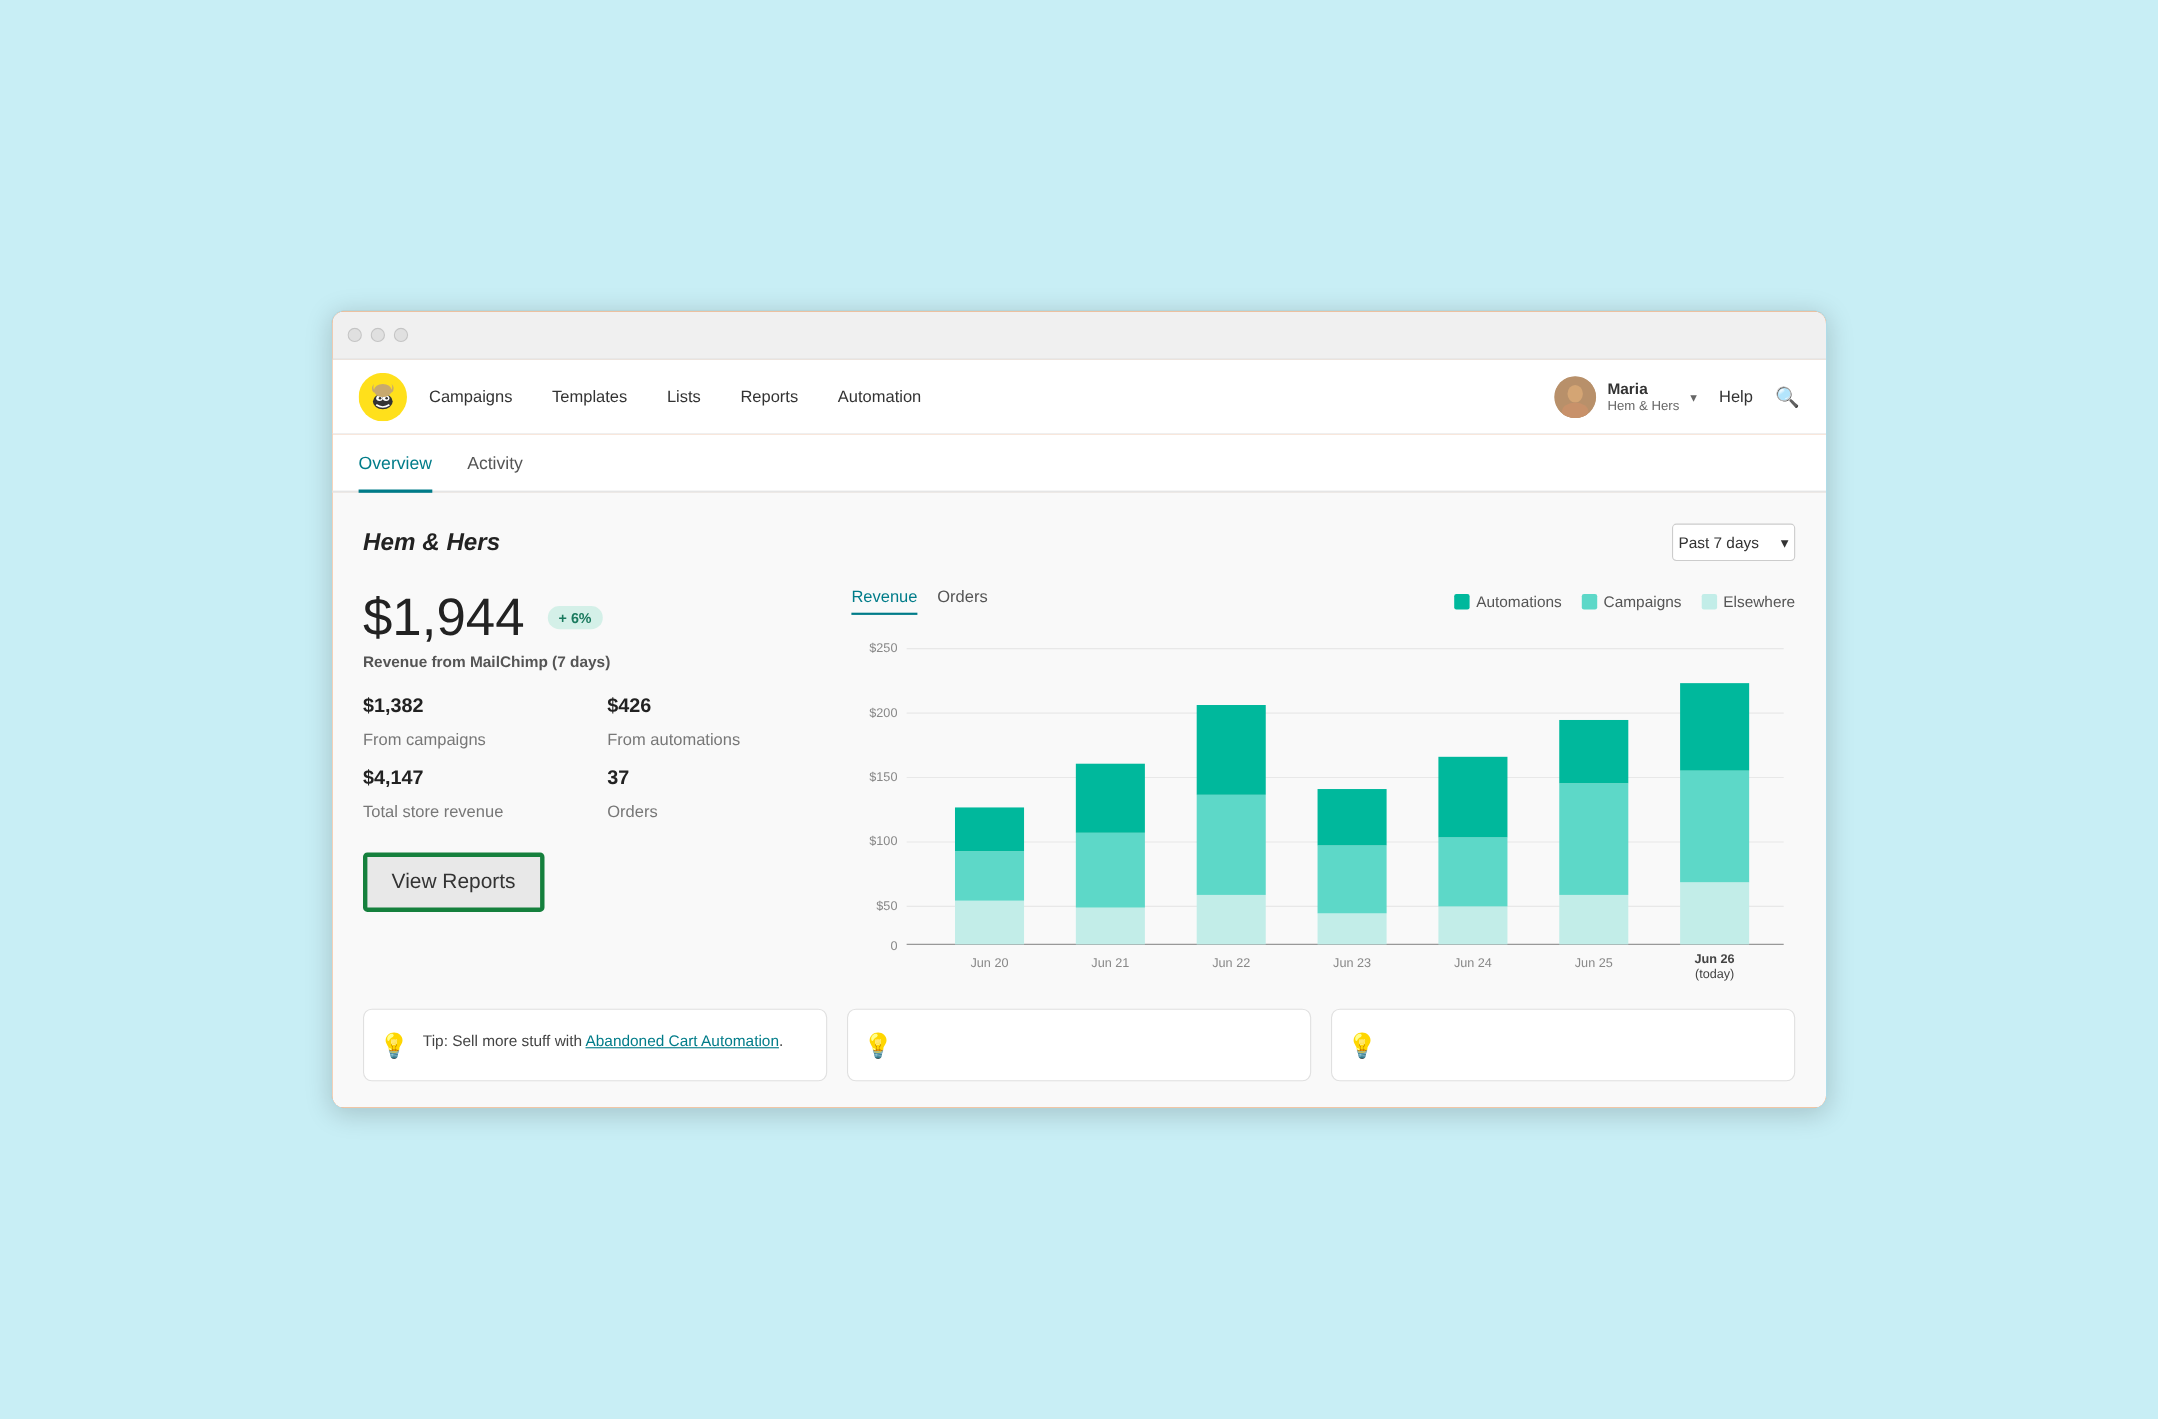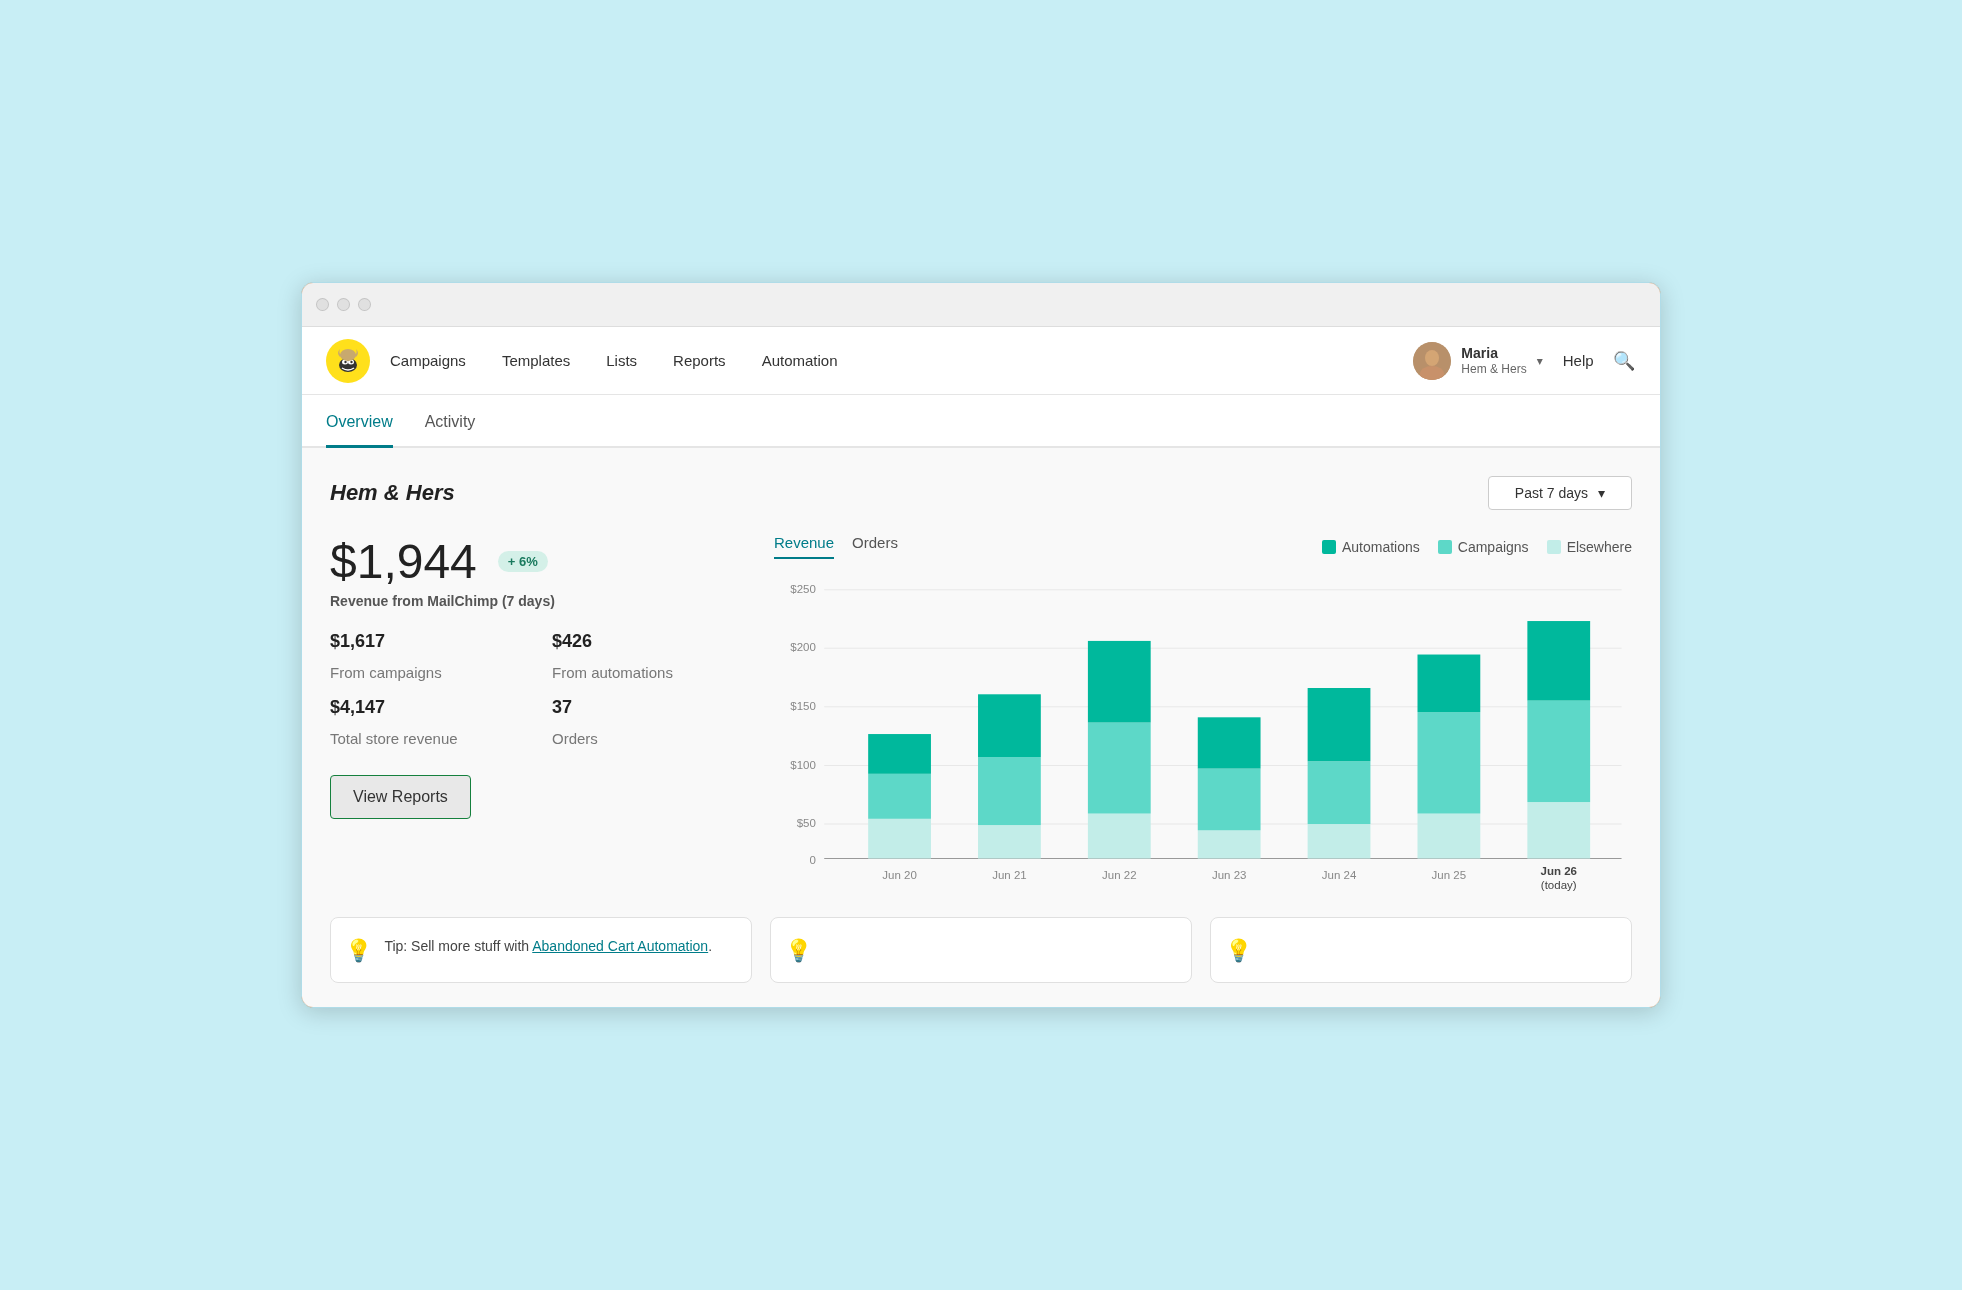--- a/index.html
+++ b/index.html
@@ -129,25 +129,25 @@
       font-weight: 700;
       color: #222;
       font-style: italic;
     }
     .date-filter {
       display: flex;
       align-items: flex-end;
       background: #fff;
       border: 1px solid #ccc;
       border-radius: 4px;
-      padding: 8px 26px;
+      padding: 8px 5px;
       font-size: 14px;
       color: #333;
       cursor: pointer;
-      gap: 10px;
+      gap: 20px;
     }
     
     .content-grid {
       display: grid;
       grid-template-columns: 420px 1fr;
       gap: 24px;
       margin-bottom: 24px;
     }
     
     .left-panel {}
@@ -189,24 +189,24 @@
       color: #222;
       margin-bottom: 2px;
     }
     .stat-label {
       font-size: 15px;
       color: #777;
       margin-top: 12px;
     }
     .view-reports-btn {
       background: #e8e8e8;
-      border: 1px solid #15803d;
+      border: 4px solid #15803d;
       border-radius: 4px;
       padding: 12px 22px;
-      font-size: 16px;
+      font-size: 19px;
       color: #333;
       cursor: pointer;
       font-weight: 400;
     }
     
     .right-panel {}
     .chart-header {
       display: flex;
       align-items: center;
       justify-content: space-between;
@@ -358,21 +358,21 @@
 
       <div class="left-panel">
         <div class="revenue-amount">
           <span class="revenue-number">$1,944</span>
           <span class="badge-positive">+ 6%</span>
         </div>
         <div class="revenue-label">Revenue from MailChimp (7 days)</div>
 
         <div class="stats-grid">
           <div class="stat-block">
-            <div class="stat-value">$1,617</div>
+            <div class="stat-value">$1,382</div>
             <div class="stat-label">From campaigns</div>
           </div>
           <div class="stat-block">
             <div class="stat-value">$426</div>
             <div class="stat-label">From automations</div>
           </div>
           <div class="stat-block">
             <div class="stat-value">$4,147</div>
             <div class="stat-label">Total store revenue</div>
           </div>

